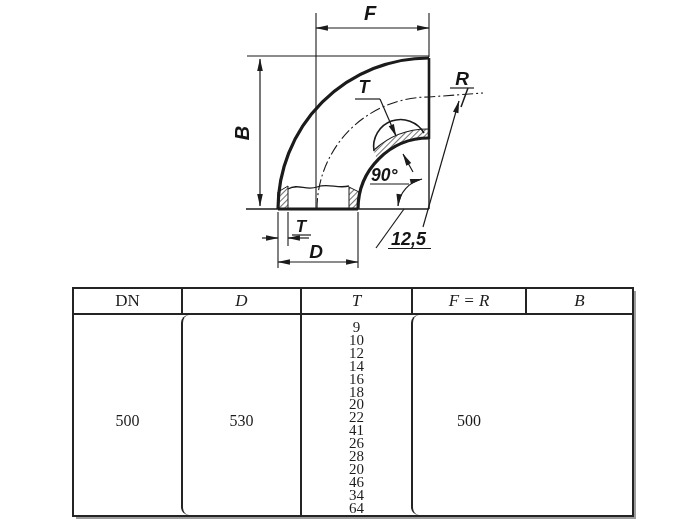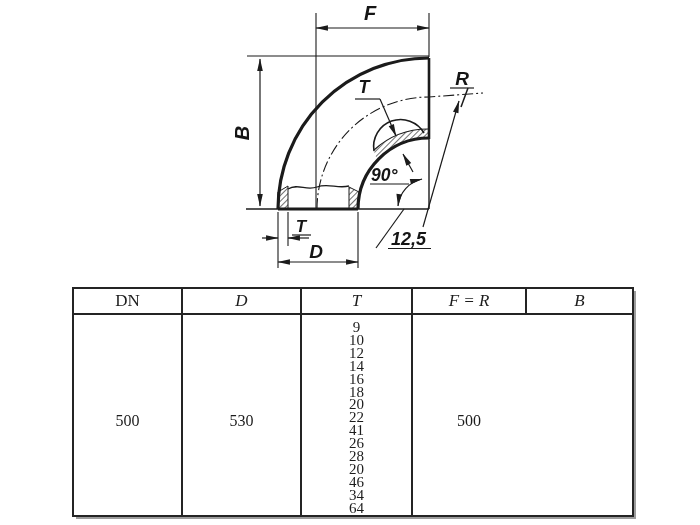--- a/index.html
+++ b/index.html
@@ -9,21 +9,21 @@
   .note{position:absolute;top:263px;right:66px;font-size:17px;color:#1a1a1a;
         font-family:"Liberation Serif","DejaVu Serif",serif;}
   .dim-table{position:absolute;left:72px;top:287px;width:562px;height:230px;box-sizing:border-box;
              border:2px solid #242424;background:#fff;box-shadow:3px 3px 0 -1px #9c9c9c;
              display:grid;grid-template-columns:107px 119px 111px 114px 1fr;grid-template-rows:26px 1fr;}
   .dim-table .cell{box-sizing:border-box;display:flex;justify-content:center;align-items:center;
                    font-size:17px;color:#1c1c1c;}
   .dim-table .cell.c1,.dim-table .cell.c2,.dim-table .cell.c3,.dim-table .cell.c4{border-left:2px solid #242424;}
   .dim-table .hdr{border-bottom:2px solid #242424;}
   .dim-table .it{font-style:italic;}
-  .dim-table .val{font-size:16px;padding-top:12px;}
+  .dim-table .val{font-size:16px;padding-top:12px;border-radius:8px;}
   .dim-table .tlist{display:block;text-align:center;font-size:15px;line-height:12.9px;padding-top:6px;}
 </style>
 </head>
 <body>
 
 <div class="stage">
 
   <svg width="700" height="285" viewBox="0 0 700 285" style="position:absolute;left:0;top:0;">
     <defs>
       <marker id="arr" viewBox="0 0 12 6" refX="11.5" refY="3" markerWidth="13" markerHeight="6.5" orient="auto-start-reverse" markerUnits="userSpaceOnUse">

